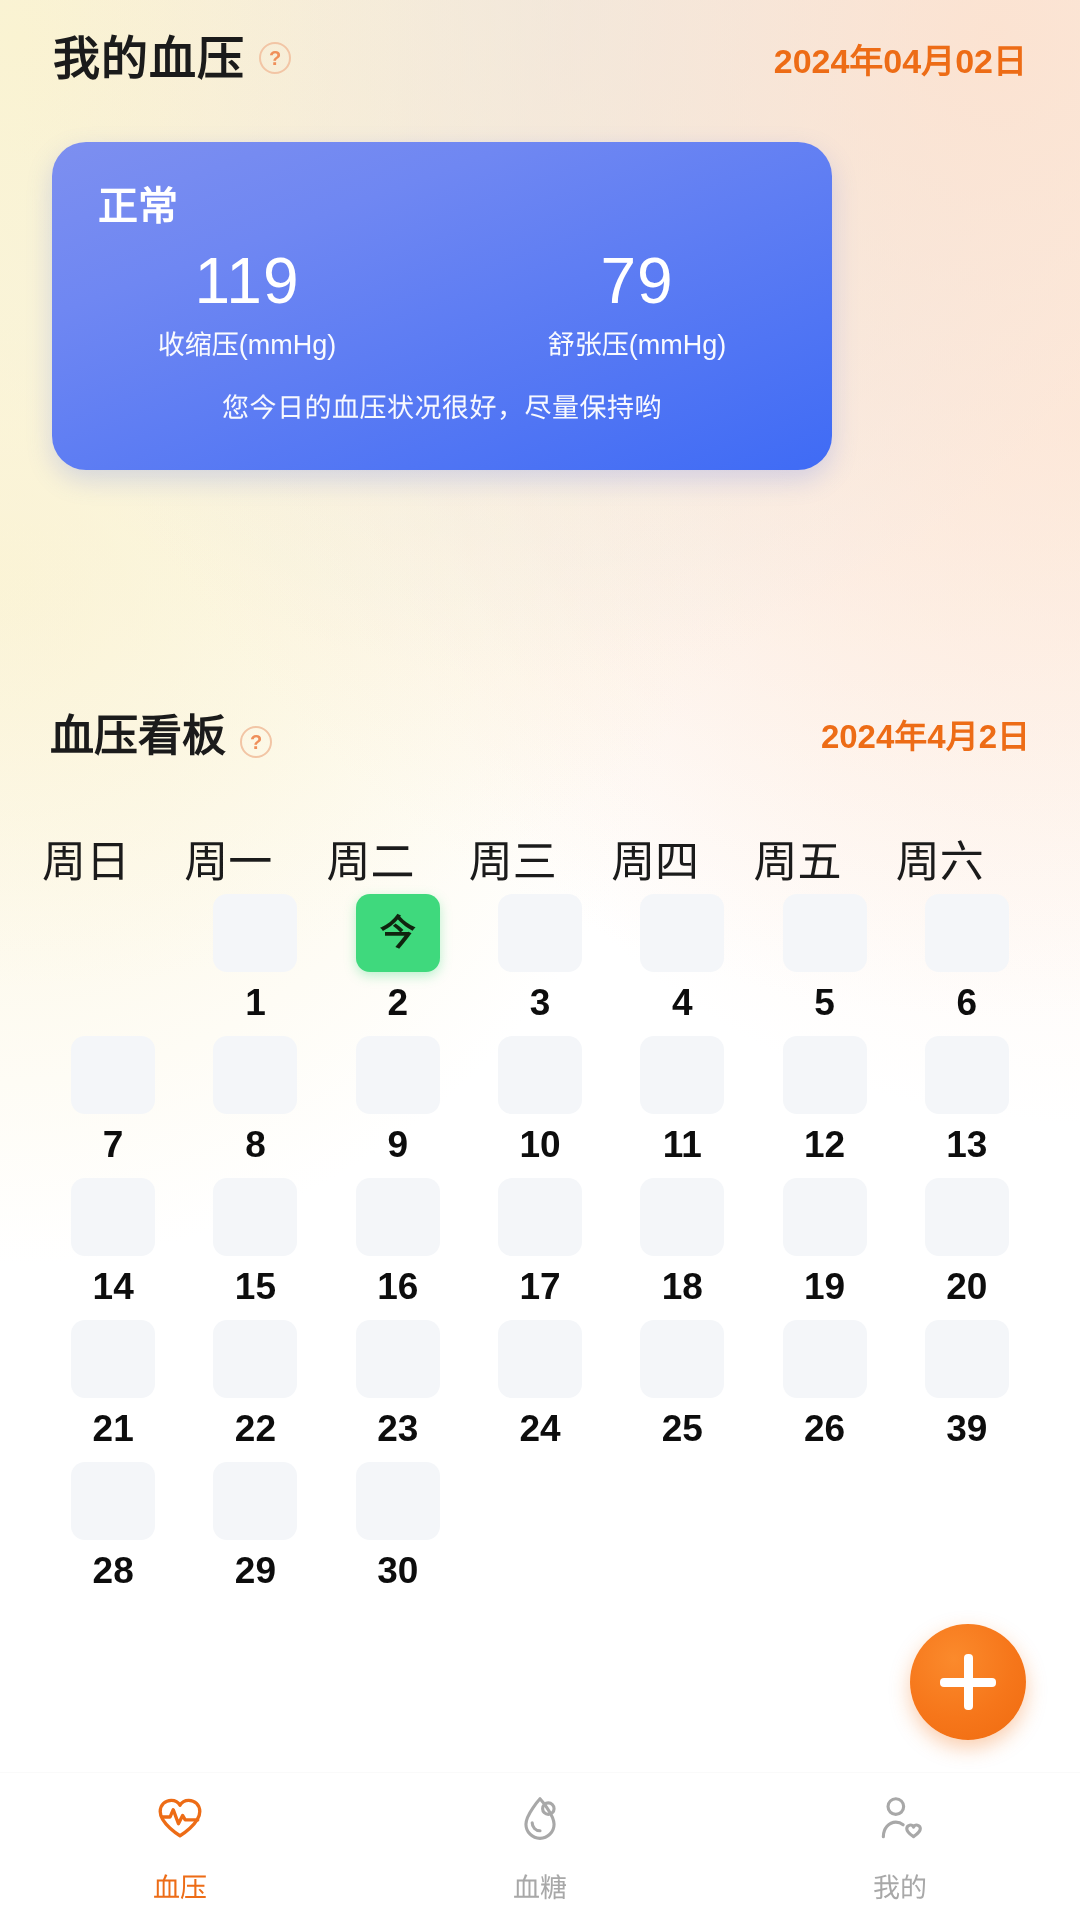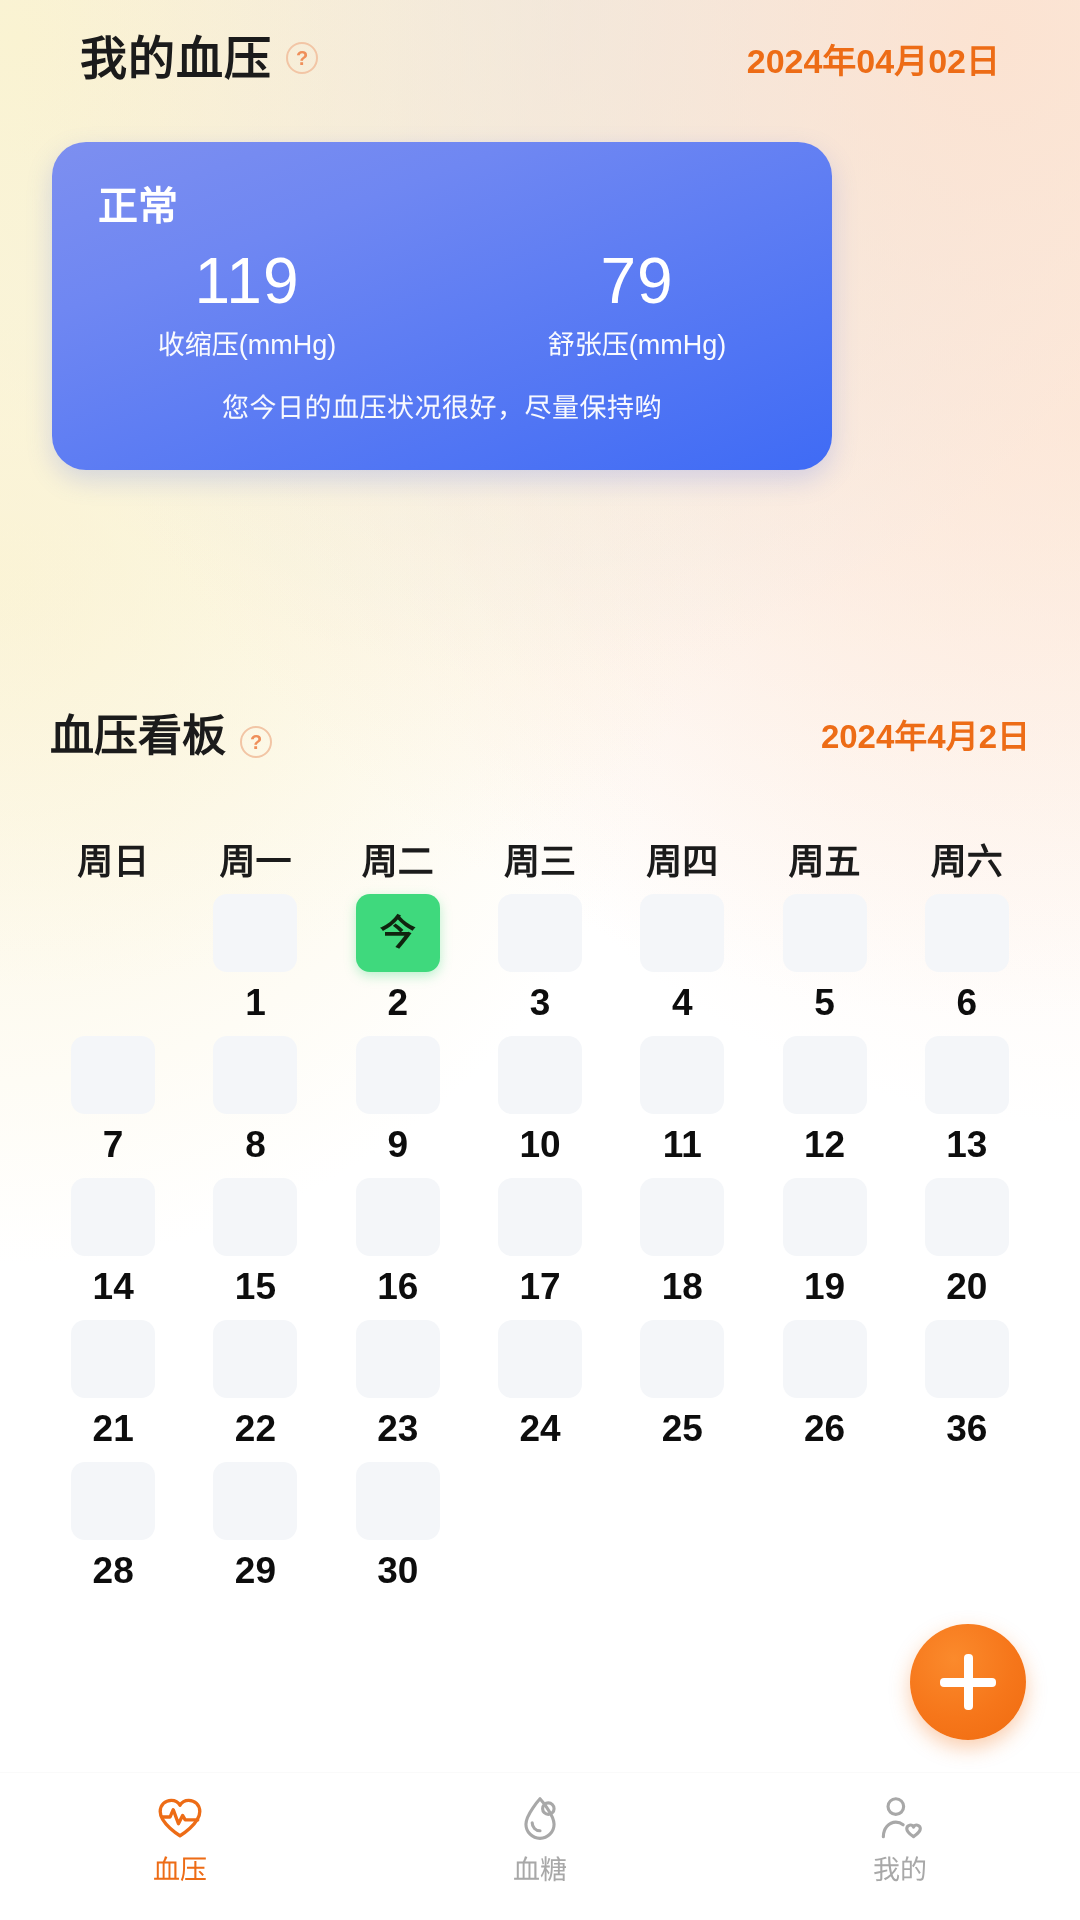--- a/index.html
+++ b/index.html
@@ -30,21 +30,21 @@
   }
 
   
   .app-header {
     position: absolute;
     left: 0; right: 0;
     top: 18px;
     height: 80px;
     display: flex;
     align-items: center;
-    padding: 0 80px;
+    padding: 0 53px;
     box-sizing: border-box;
   }
   .page-title {
     font-size: 47px;
     font-weight: bold;
     color: #1b1b1b;
     letter-spacing: 1px;
     line-height: 1;
   }
   .help-badge {
@@ -153,24 +153,24 @@
     top: 822px;
     width: 996px;
   }
   .weekday-row {
     display: flex;
     height: 72px;
     align-items: center;
   }
   .weekday-cell {
     flex: 1;
-    text-align: center;
-    font-size: 36px;
+    text-align: left;
+    font-size: 44px;
     color: #1b1b1b;
-    font-weight: 700;
+    font-weight: 400;
   }
   .week-row {
     display: flex;
     height: 142px;
   }
   .day-cell {
     flex: 1;
     display: flex;
     flex-direction: column;
     align-items: center;
@@ -262,21 +262,21 @@
     cursor: pointer;
   }
   .nav-icon {
     width: 54px;
     height: 54px;
     display: flex;
     align-items: center;
     justify-content: center;
   }
   .nav-label {
-    margin-top: 12px;
+    margin-top: 30px;
     font-size: 27px;
     color: #a8a8a8;
     line-height: 1;
   }
   .nav-item.active .nav-label { color: #ed6c16; }
 </style>
 </head>
 <body>
 
 <div id="app">
@@ -431,21 +431,21 @@
           <div class="day-cell">
             <div class="day-box"></div>
             <div class="day-number">25</div>
           </div>
           <div class="day-cell">
             <div class="day-box"></div>
             <div class="day-number">26</div>
           </div>
           <div class="day-cell">
             <div class="day-box"></div>
-            <div class="day-number">36</div>
+            <div class="day-number">39</div>
           </div>
         </div>
         <div class="week-row">
           <div class="day-cell">
             <div class="day-box"></div>
             <div class="day-number">28</div>
           </div>
           <div class="day-cell">
             <div class="day-box"></div>
             <div class="day-number">29</div>

